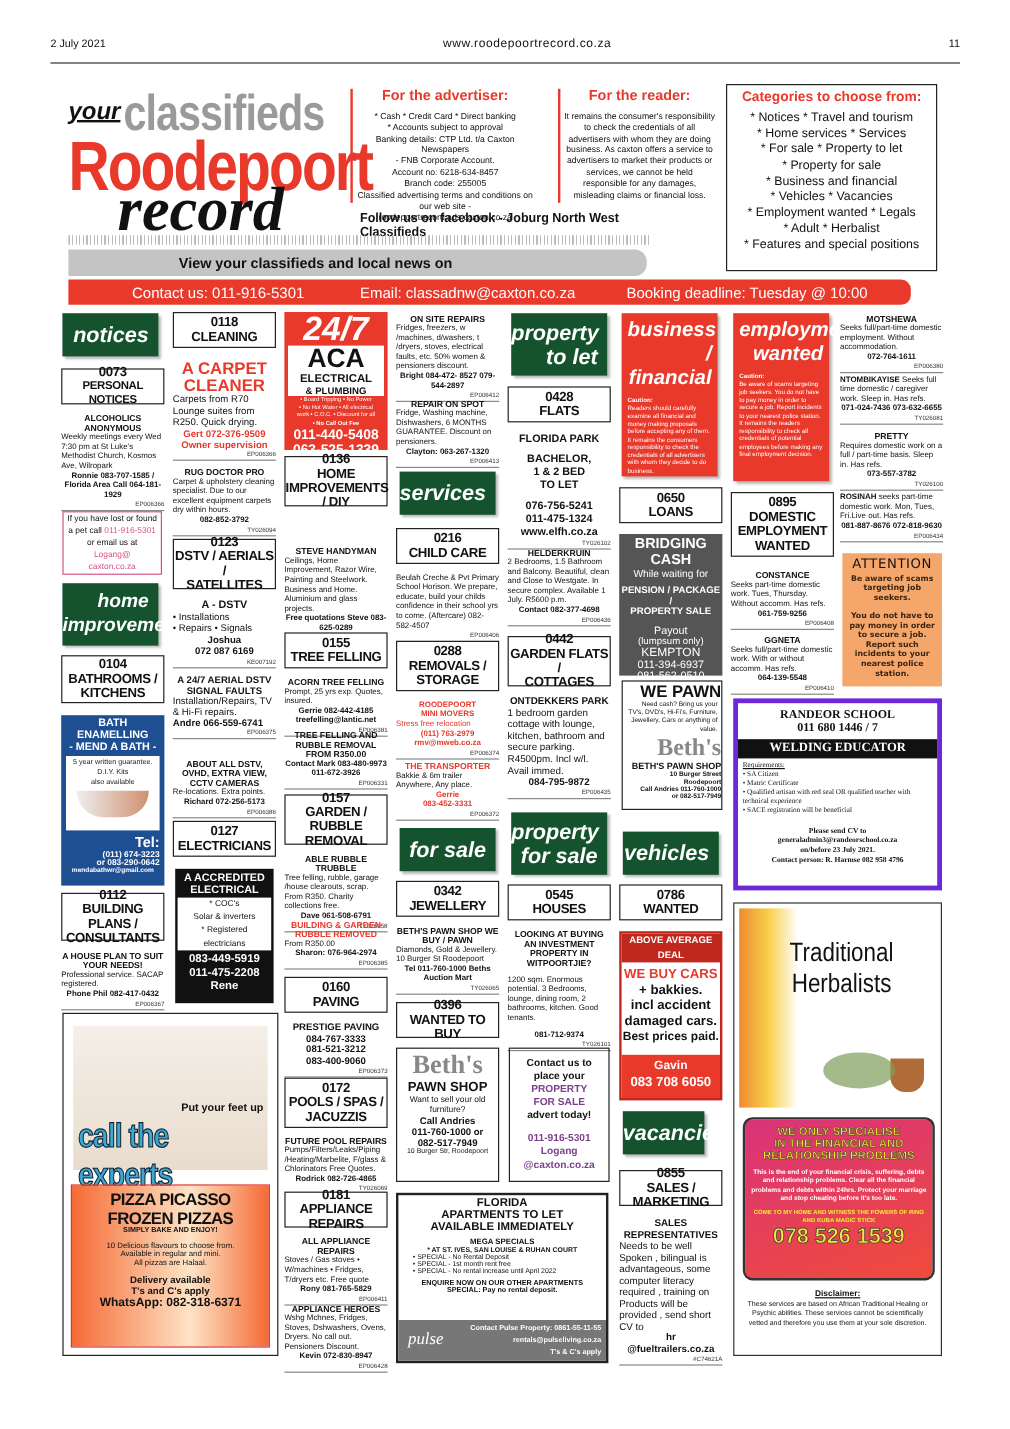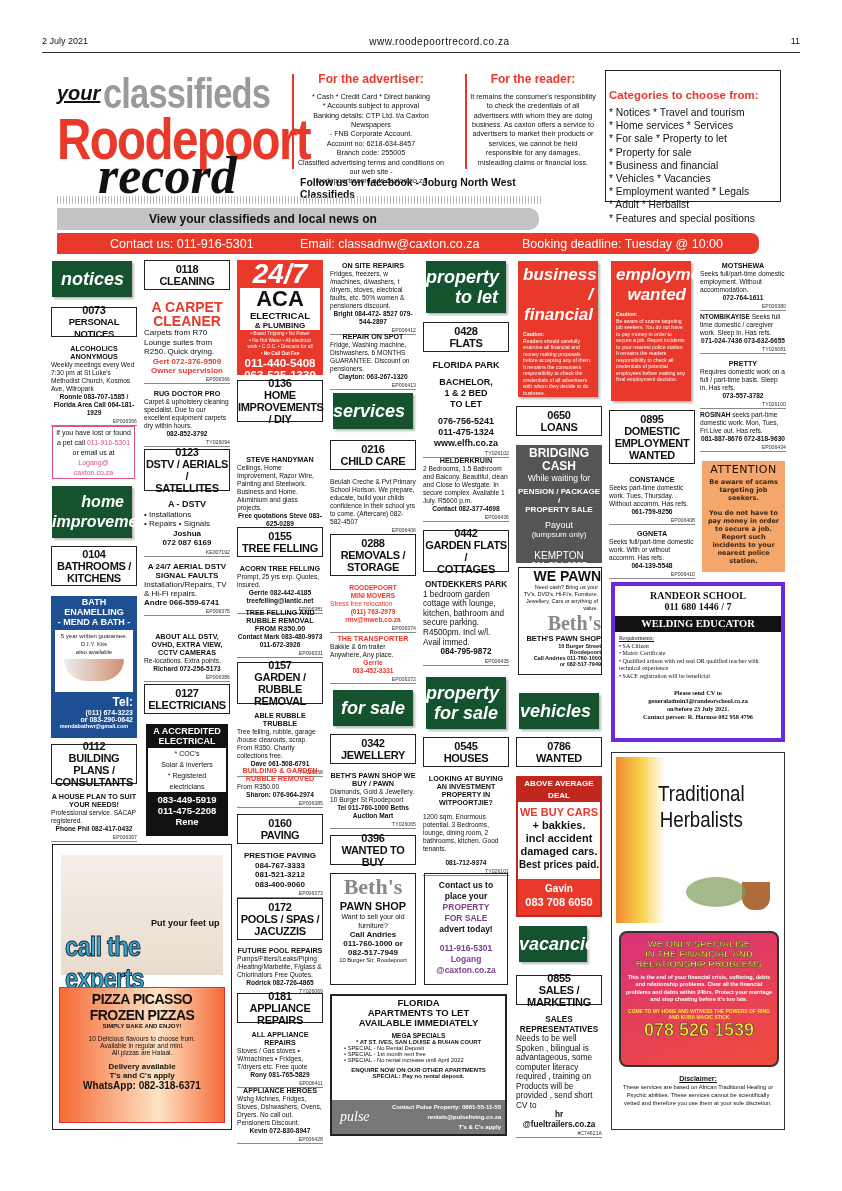--- a/index.html
+++ b/index.html
@@ -1,27 +1,27 @@
 <!DOCTYPE html>
 <html><head>
 <meta charset="utf-8">
 <style>
 *{box-sizing:border-box;margin:0;padding:0}
 body{width:842px;height:1191px;background:#fff;font-family:"Liberation Sans",sans-serif;color:#111;position:relative;overflow:hidden}
 .abs{position:absolute}
-.topbar{left:42px;top:36px;width:758px;height:14px;border-bottom:1px solid #333;font-size:9px;display:flex;justify-content:space-between;align-items:flex-start;padding-bottom:16px}
+.topbar{left:42px;top:36px;width:758px;height:14px;border-bottom:1px solid #333;font-size:9px;display:flex;justify-content:space-between;align-items:center;padding-bottom:16px}
 .topbar .url{font-size:10px;letter-spacing:.5px}
 .logo-your{left:57px;top:82px;font-size:20px;font-style:italic;font-weight:bold;text-decoration:underline}
 .logo-classifieds{left:103px;top:70px;font-size:42px;font-weight:bold;color:#9a9a9a;font-family:"Liberation Sans",sans-serif;letter-spacing:-1px;transform:scaleX(.82);transform-origin:left}
 .logo-roodepoort{left:57px;top:110px;font-size:58px;font-weight:bold;color:#e8392b;letter-spacing:-2px;transform:scaleX(.82);transform-origin:left;line-height:1}
 .logo-record{left:98px;top:150px;font-size:52px;font-style:italic;font-weight:bold;font-family:"Liberation Serif",serif;line-height:1}
 .vline{width:2px;background:#e8392b}
 .colhead{font-weight:bold;color:#e8392b;font-size:12px;text-align:center}
 .smallc{font-size:7.2px;text-align:center;line-height:1.3}
-.cats{left:605px;top:70px;width:176px;height:132px;border:1.5px solid #222;text-align:left;padding:18px 3px}
+.cats{left:605px;top:70px;width:176px;height:156px;border:1.5px solid #222;text-align:center;padding:4px 3px}
 .cats .h{color:#e8392b;font-weight:bold;font-size:11.5px;margin-bottom:5px}
 .cats .l{font-size:10.3px;line-height:13.2px}
 .follow{left:300px;top:176px;width:240px;font-size:11px;font-weight:bold;transform:scaleX(.95);transform-origin:left}
 .ticks{left:57px;top:196px;width:484px;height:8px;background:repeating-linear-gradient(90deg,#bbb 0 1px,transparent 1px 3px)}
 .viewbar{left:57px;top:208px;width:482px;height:22px;background:#c4c4c4;border-radius:0 10px 10px 0;font-size:12px;font-weight:bold;padding-left:92px;line-height:22px}
 .contactbar{left:57px;top:233px;width:702px;height:21px;background:#e8392b;border-radius:0 8px 8px 0;color:#fff;font-size:12.5px;display:flex;align-items:center}
 .contactbar span{position:absolute}
 .sec{background:#14532d;color:#fff;font-weight:bold;font-style:italic;text-align:right;padding-right:8px;font-size:18px;line-height:20px;display:flex;flex-direction:column;justify-content:center;box-shadow:2px 2px 2px #bbb;transform-origin:center}
 .cat{border:1.5px solid #222;text-align:center;font-weight:bold;font-size:11px;line-height:12px;display:flex;flex-direction:column;justify-content:center;background:#fff;letter-spacing:-.3px}
 .ad{font-size:6.6px;line-height:8px}
@@ -500,21 +500,21 @@
     <span>0650</span>
     <span>LOANS</span>
   </div>
 <div class="abs" style="left:516px;top:445px;width:86px;height:118px;background:#555;color:#fff;text-align:center">
   <div style="font-weight:bold;font-size:12px;line-height:13px;margin-top:2px">BRIDGING CASH</div>
   <div style="font-size:8.5px">While waiting for</div>
   <div style="font-weight:bold;font-size:8px;margin-top:4px">PENSION / PACKAGE /</div>
   <div style="font-weight:bold;font-size:8px">PROPERTY SALE</div>
   <div style="font-size:9px;margin-top:6px">Payout</div>
   <div style="font-size:8px">(lumpsum only)</div>
-  <div style="font-size:10px;margin-top:12px;line-height:10px">KEMPTON</div>
+  <div style="font-size:10px;margin-top:1px;line-height:10px">KEMPTON</div>
   <div style="font-size:9px;line-height:9px">011-394-6937</div>
   <div style="font-size:9px;line-height:9px">081-562-0510</div>
 </div>
 <div class="abs box" style="left:518px;top:567px;width:84px;height:108px;text-align:right">
   <div style="font-weight:bold;font-size:14px">WE PAWN</div>
   <div style="font-size:5.5px;line-height:7px;padding:0 3px">Need cash? Bring us your TV's, DVD's, Hi-Fi's, Furniture, Jewellery, Cars or anything of value.</div>
   <div style="font-family:'Liberation Serif',serif;font-weight:bold;font-size:20px;color:#888;line-height:22px">Beth's</div>
   <div style="font-weight:bold;font-size:7.5px">BETH'S PAWN SHOP</div>
   <div style="font-weight:bold;font-size:5.5px">10 Burger Street</div>
   <div style="font-weight:bold;font-size:5.5px">Roodepoort</div>

